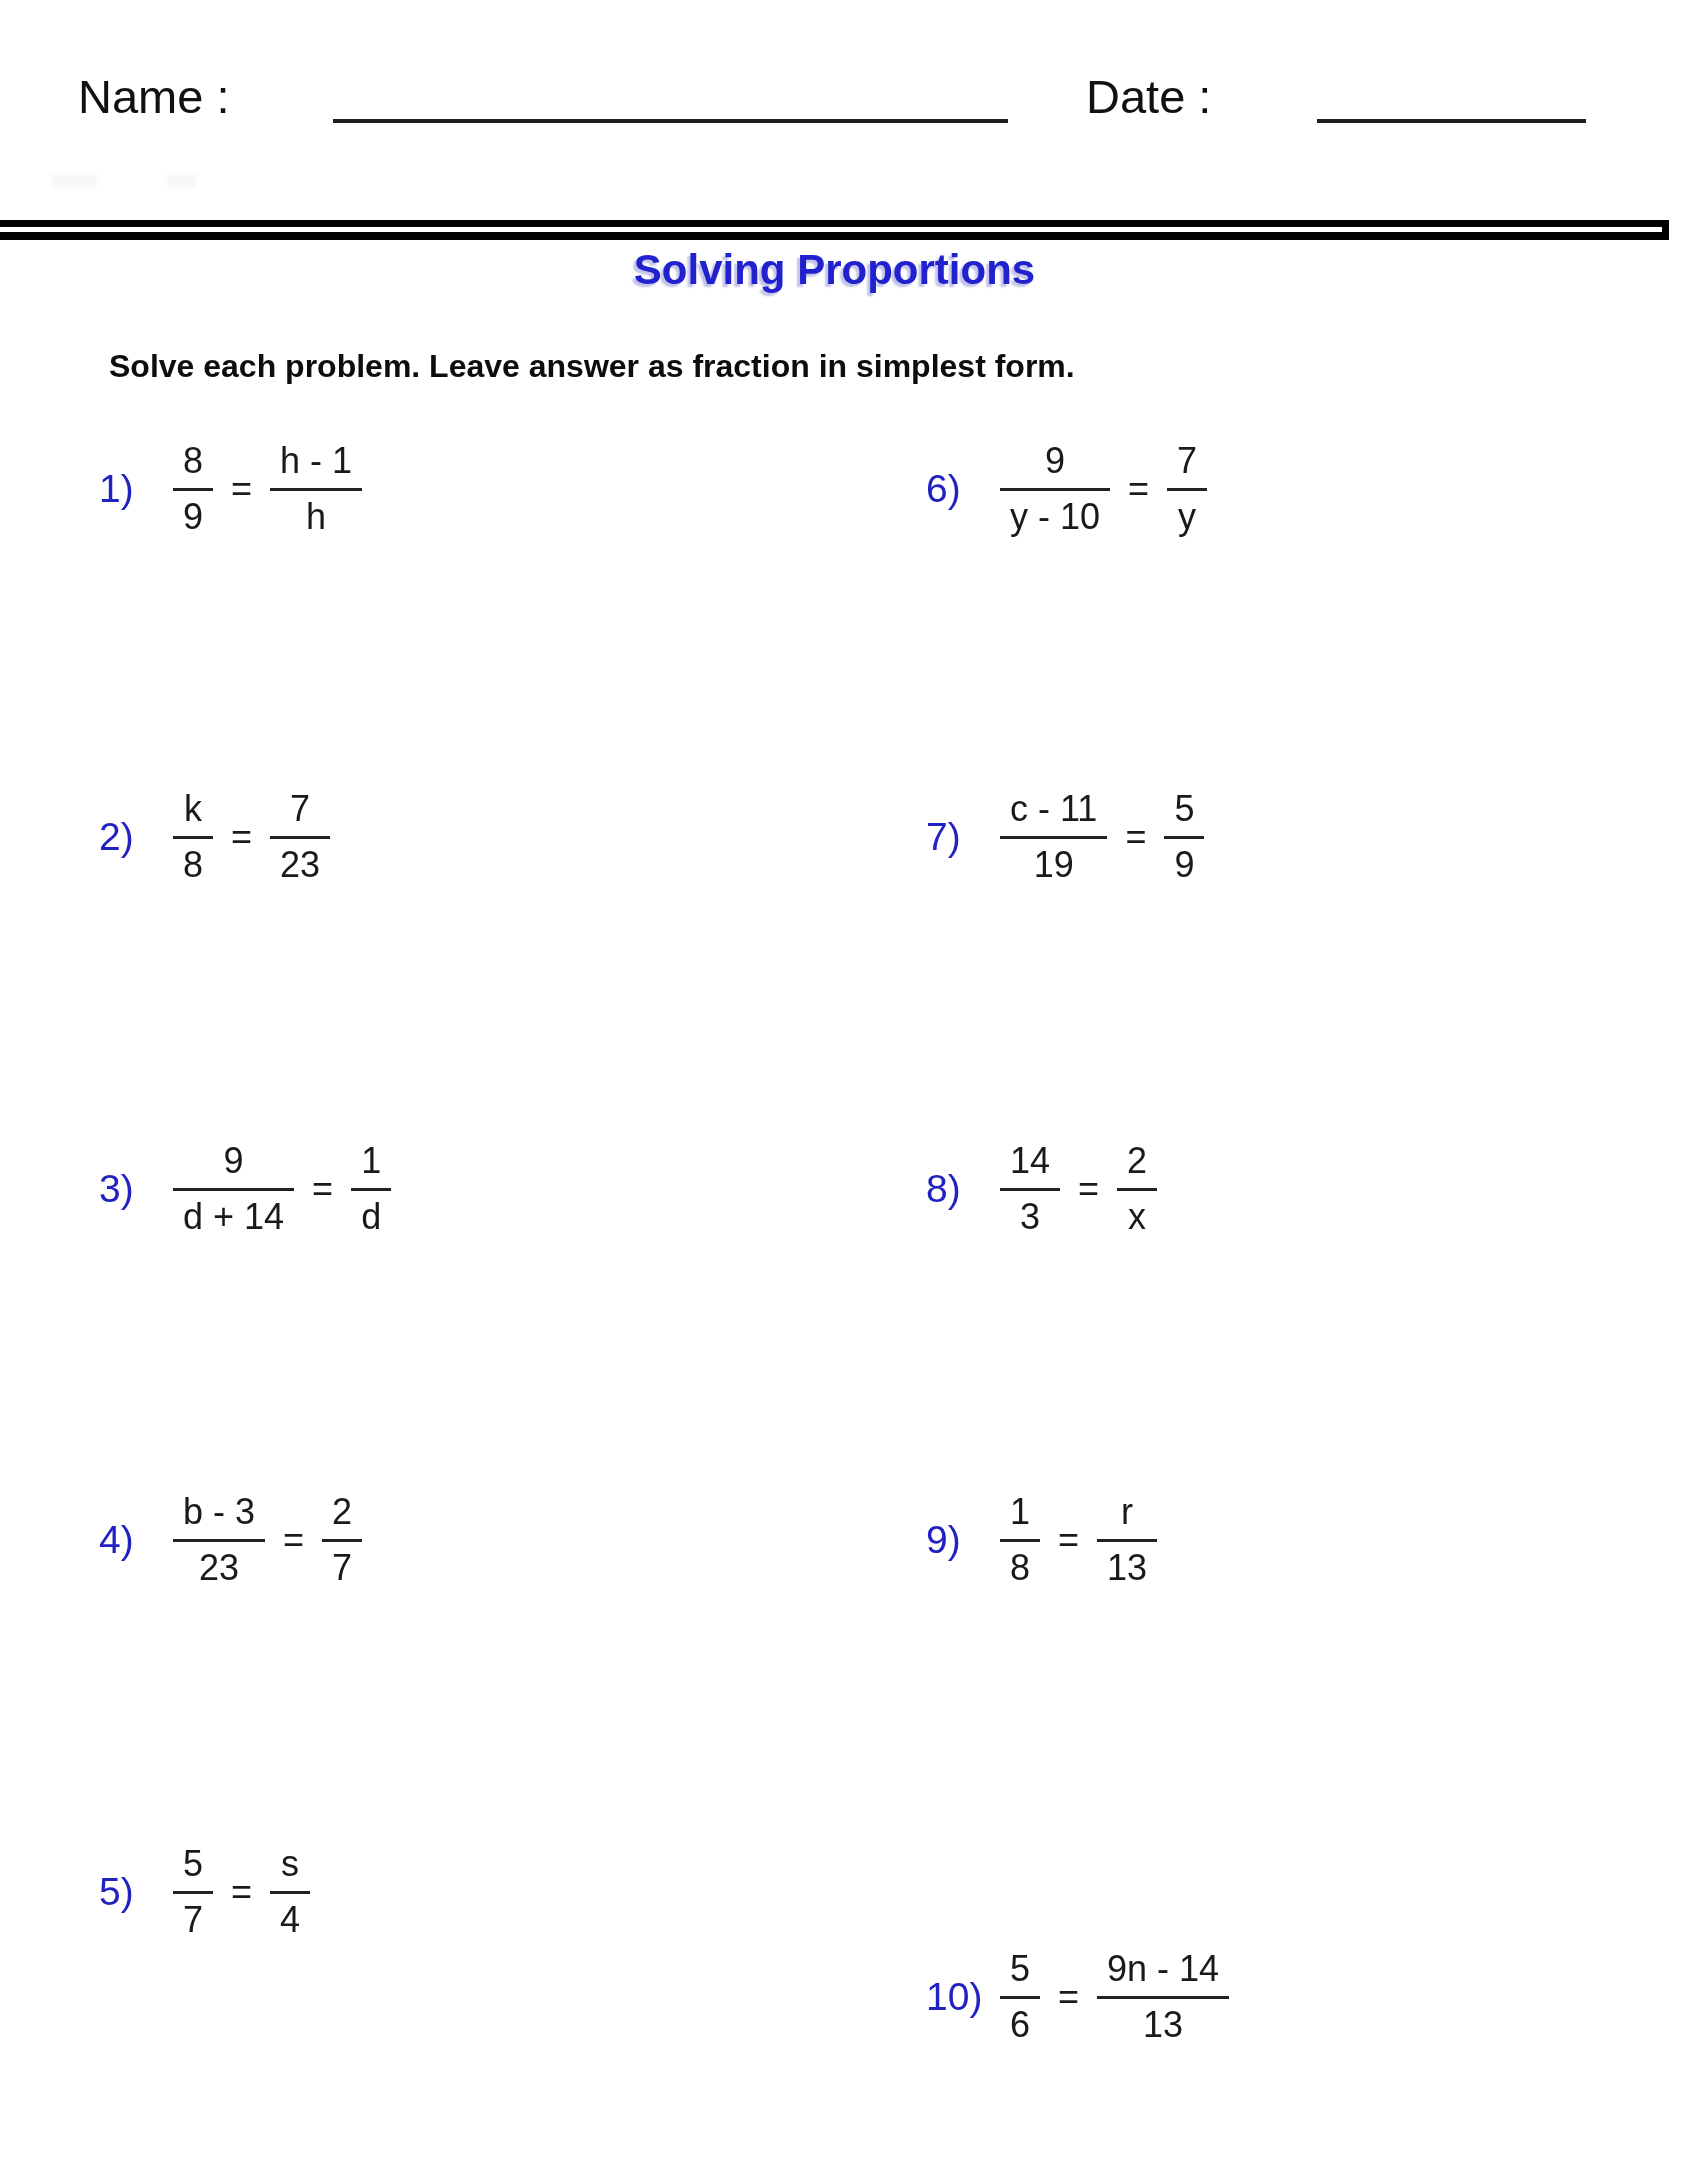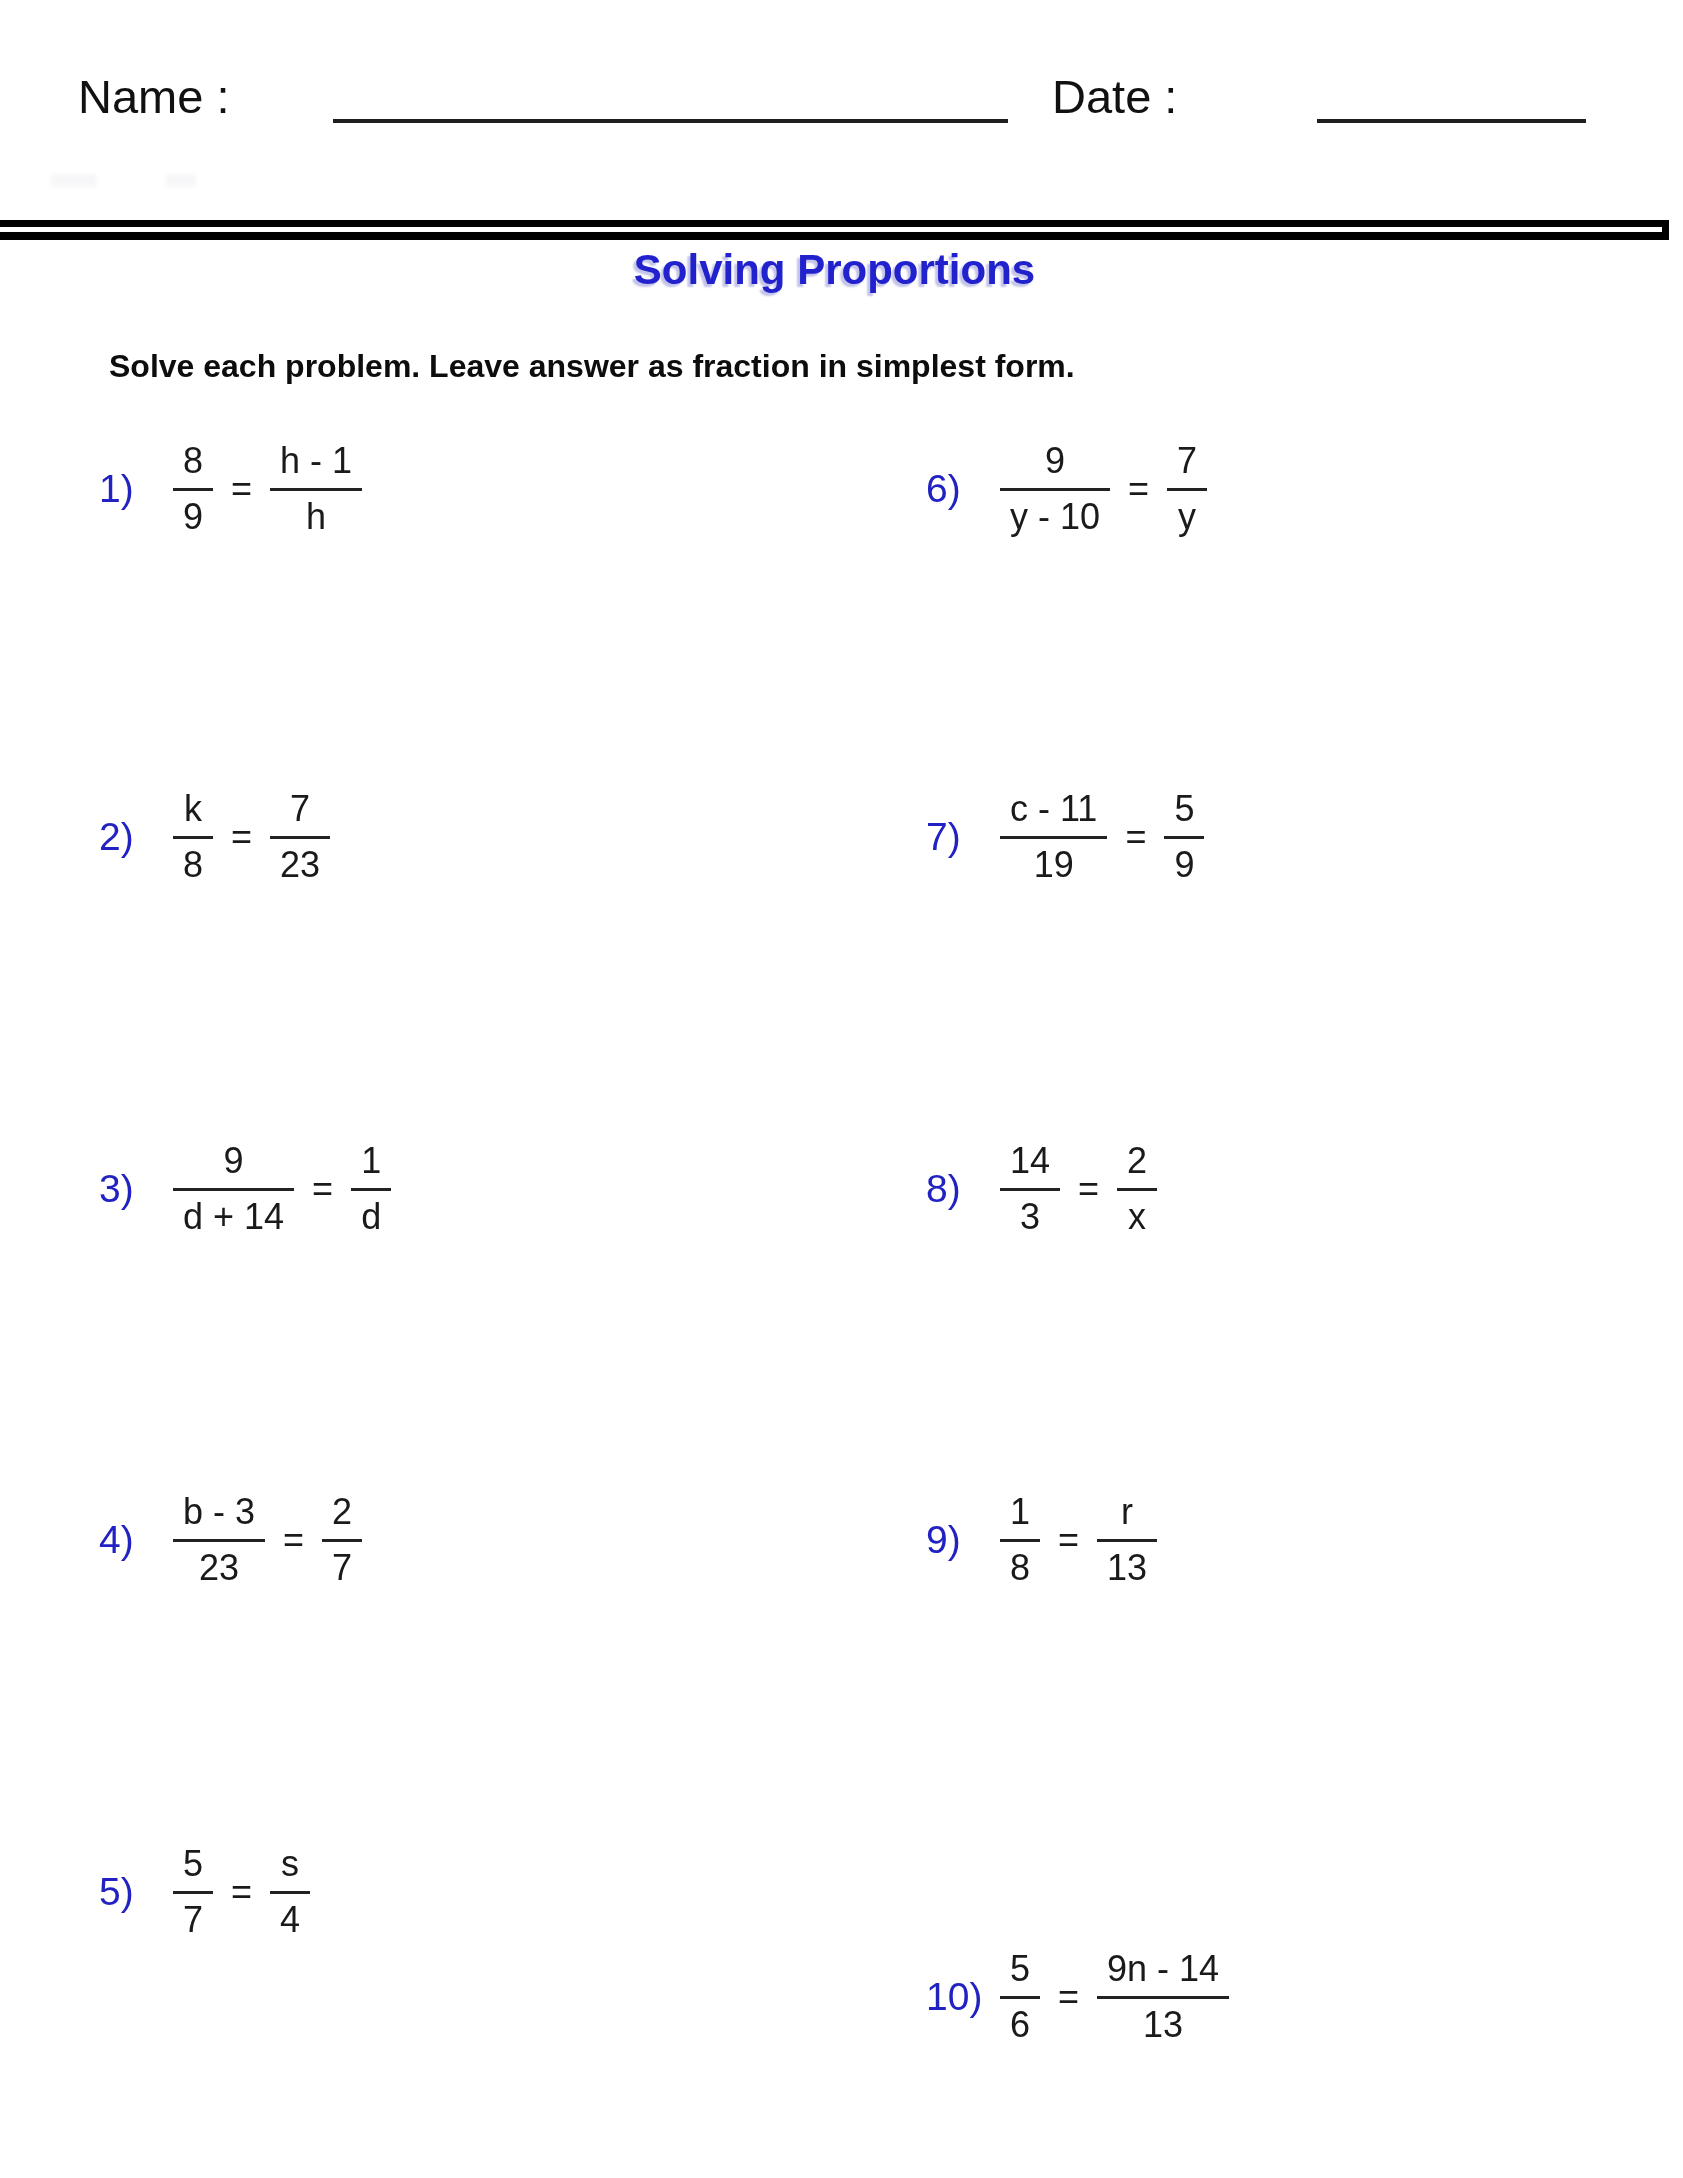--- a/index.html
+++ b/index.html
@@ -10,21 +10,21 @@
   }
   html,body{margin:0;padding:0;background:#ffffff;}
   body{
     width:1683px;height:2178px;position:relative;
     font-family:"Liberation Sans", sans-serif;
     color:var(--ink);
     overflow:hidden;
   }
   .header-label{position:absolute;top:69px;font-size:47px;color:#111;}
   .name-label{left:50px;margin-left:28px;}
-  .date-label{left:1052px;text-align:center;}
+  .date-label{left:1086px;text-align:center;}
   .write-line{position:absolute;border-bottom:4px solid #1f1f1f;height:0;}
   .name-line{left:333px;top:119px;width:675px;}
   .date-line{left:1317px;top:119px;width:269px;}
   .smudge{position:absolute;top:174px;height:13px;background:#99a;opacity:.08;filter:blur(2px);border-radius:4px;}
   .smudge-1{left:51px;width:46px;}
   .smudge-2{left:166px;width:30px;}
   .double-rule{
     position:absolute;left:0;top:220px;width:1662px;height:5px;
     border-top:7px solid #000;border-bottom:8px solid #000;border-right:7px solid #000;
   }

